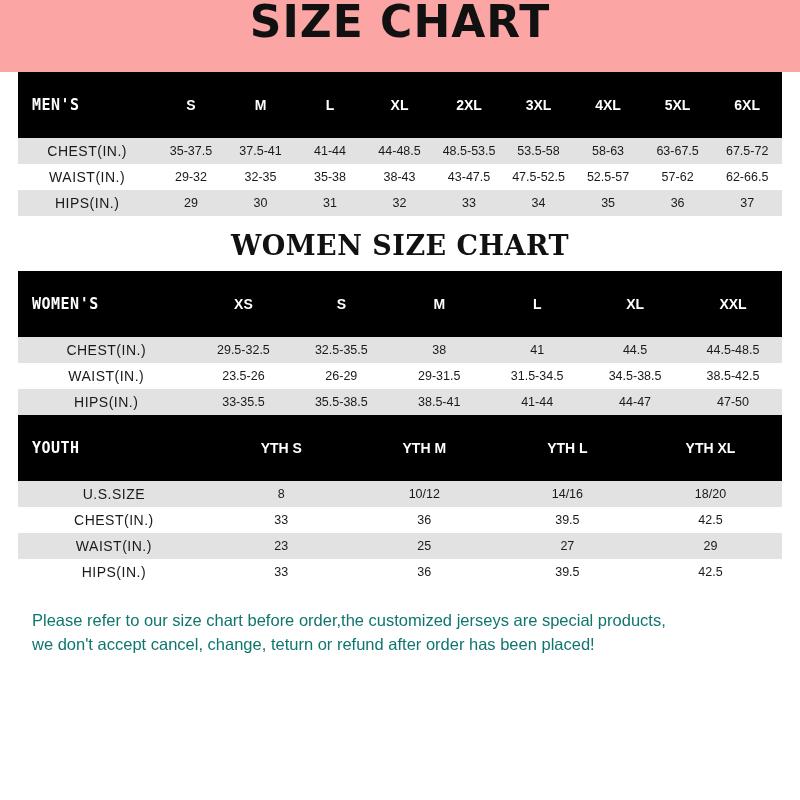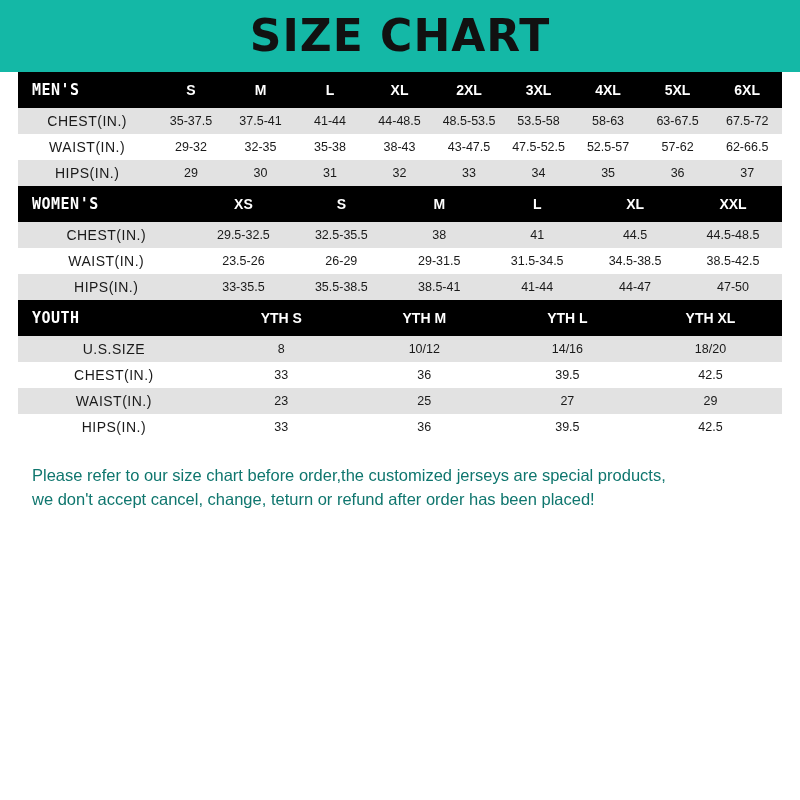--- a/index.html
+++ b/index.html
@@ -17,23 +17,23 @@
     position: relative;
     width: 800px;
     height: 800px;
     background: #fff;
     box-sizing: border-box;
   }
   
   .banner {
     position: relative;
     height: 72px;
-    background: #14b8a6;
+    background: #fca5a5;
     display: flex;
-    align-items: center;
+    align-items: flex-start;
     justify-content: center;
   }
   .banner-title {
     font-family: "DejaVu Sans", sans-serif;
     font-weight: bold;
     font-size: 44px;
     letter-spacing: 1px;
     color: #111;
     line-height: 1;
   }
@@ -61,21 +61,21 @@
     font-size: 12.5px;
     color: #1a1a1a;
     padding: 5px 2px;
     font-family: "Liberation Sans", sans-serif;
   }
   table.size-table thead th {
     background: #000000;
     color: #ffffff;
     font-weight: bold;
     font-size: 14px;
-    padding: 9px 2px;
+    padding: 24px 2px;
   }
   table.size-table thead th.corner {
     text-align: left;
     padding-left: 14px;
     font-family: "DejaVu Sans Mono", monospace;
     font-size: 15px;
     letter-spacing: 0.5px;
   }
   table.size-table tbody tr.row-shade td {
     background: #e2e2e2;
@@ -162,20 +162,21 @@
           <td>32</td>
           <td>33</td>
           <td>34</td>
           <td>35</td>
           <td>36</td>
           <td>37</td>
         </tr>
       </tbody>
     </table>
 
+    <div class="section-title">WOMEN SIZE CHART</div>
     <table class="size-table">
       <thead>
         <tr>
           <th class="corner women-col-0">WOMEN'S</th>
           <th>XS</th>
           <th>S</th>
           <th>M</th>
           <th>L</th>
           <th>XL</th>
           <th>XXL</th>

